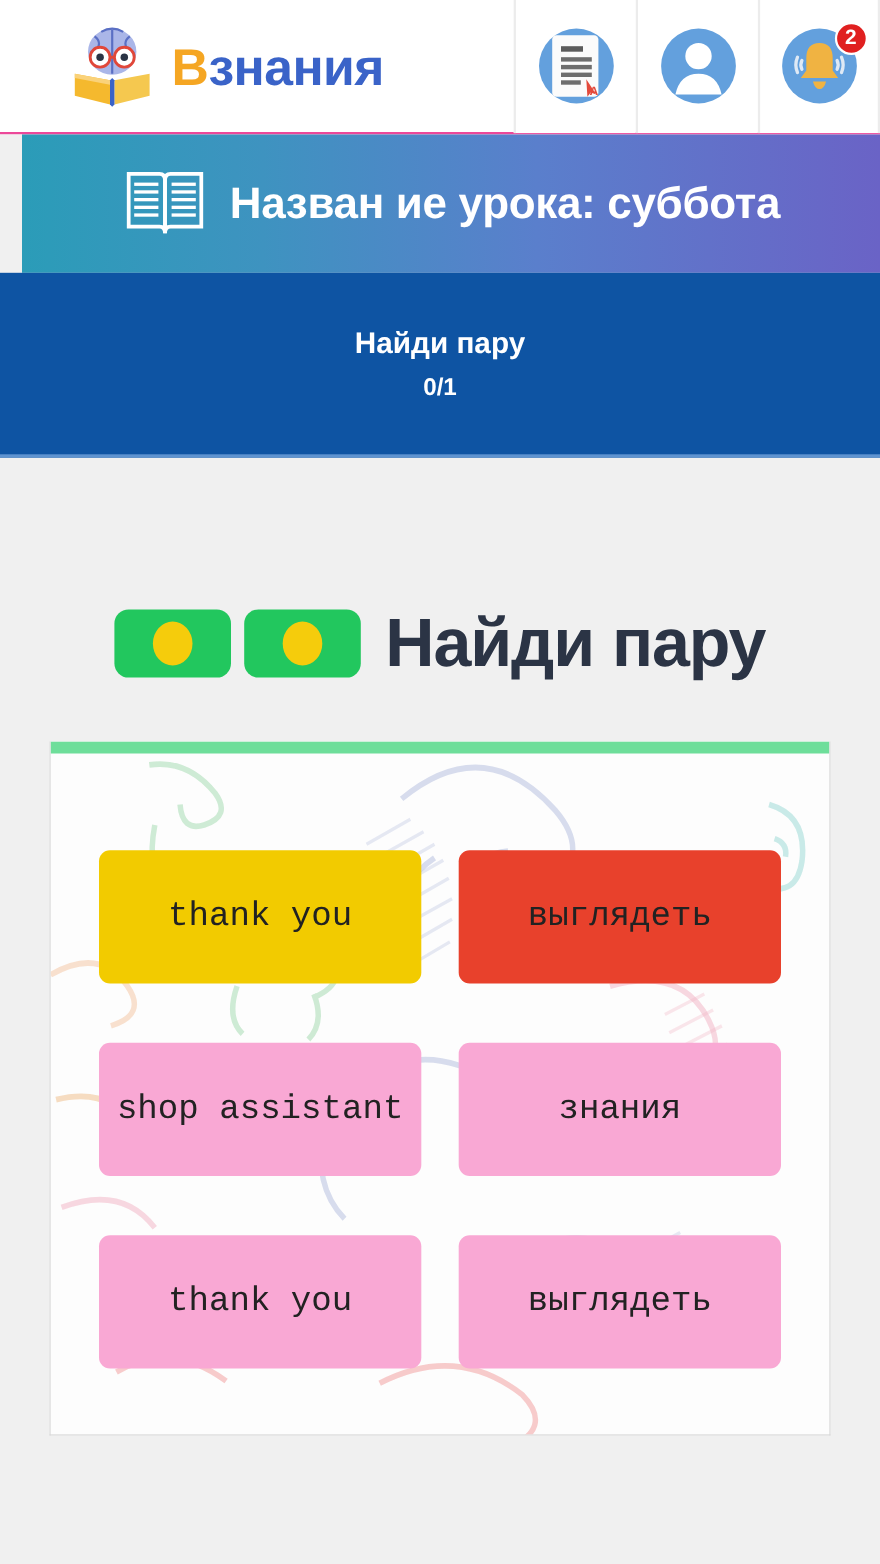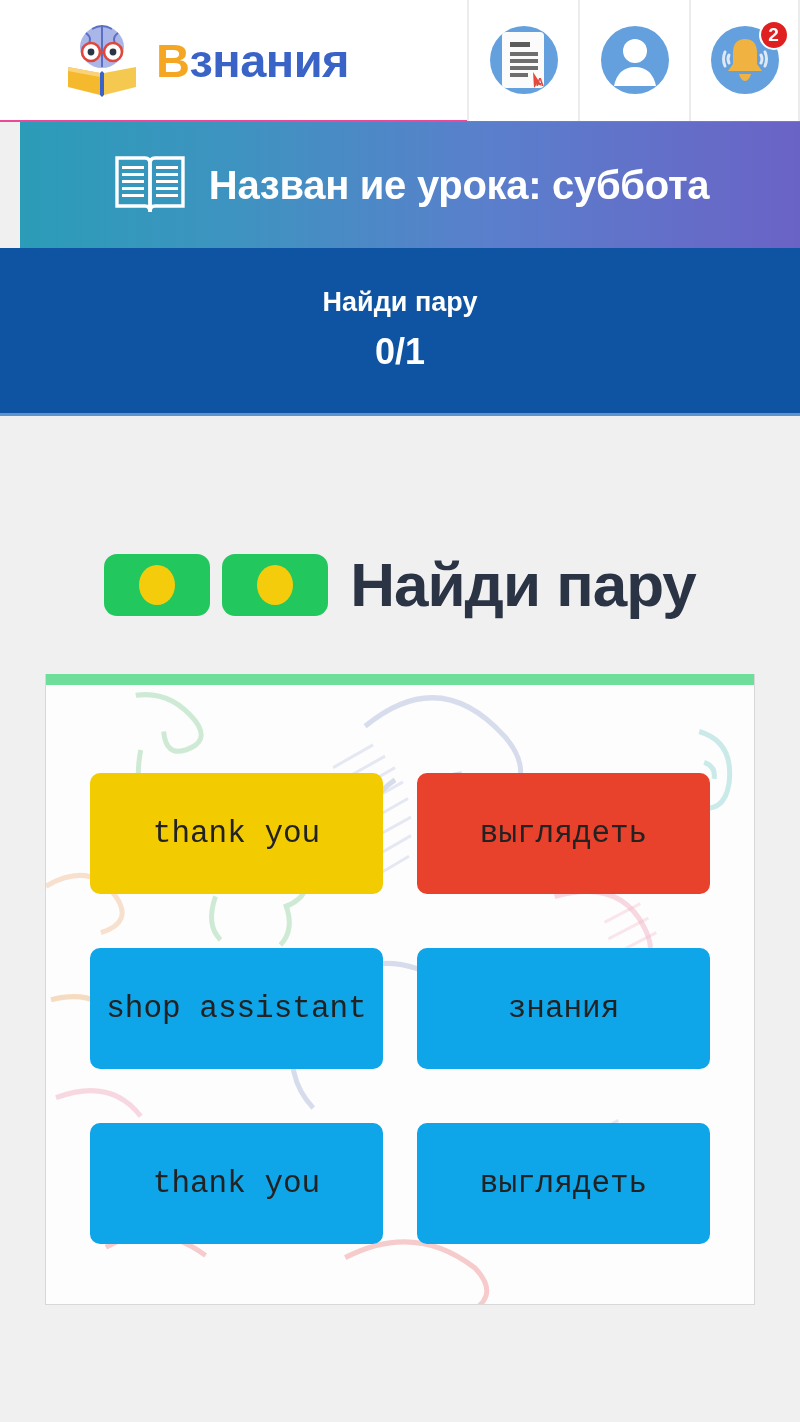--- a/index.html
+++ b/index.html
@@ -111,21 +111,21 @@
     gap: 4px;
   }
   .task-bar .task-name {
     color: #ffffff;
     font-size: 27px;
     font-weight: bold;
     line-height: 1.45;
   }
   .task-bar .task-score {
     color: #ffffff;
-    font-size: 36px;
+    font-size: 22px;
     font-weight: bold;
     line-height: 1.45;
   }
 
   
   .main {
     padding-top: 0;
   }
 
   .game-title-row {
@@ -213,21 +213,21 @@
     align-items: center;
     justify-content: center;
     font-size: 31px;
     color: #222222;
     text-align: center;
     padding: 0 10px;
     line-height: 1.2;
   }
   .tile-yellow { background: #f2cb00; }
   .tile-red    { background: #e8412c; }
-  .tile-blue   { background: #0ea5e9; }
+  .tile-blue   { background: #f9a8d4; }
 </style>
 </head>
 <body>
 
 <div id="app">
 
   <div class="header">
 
     <div class="brand">
       <span class="brand-logo">

